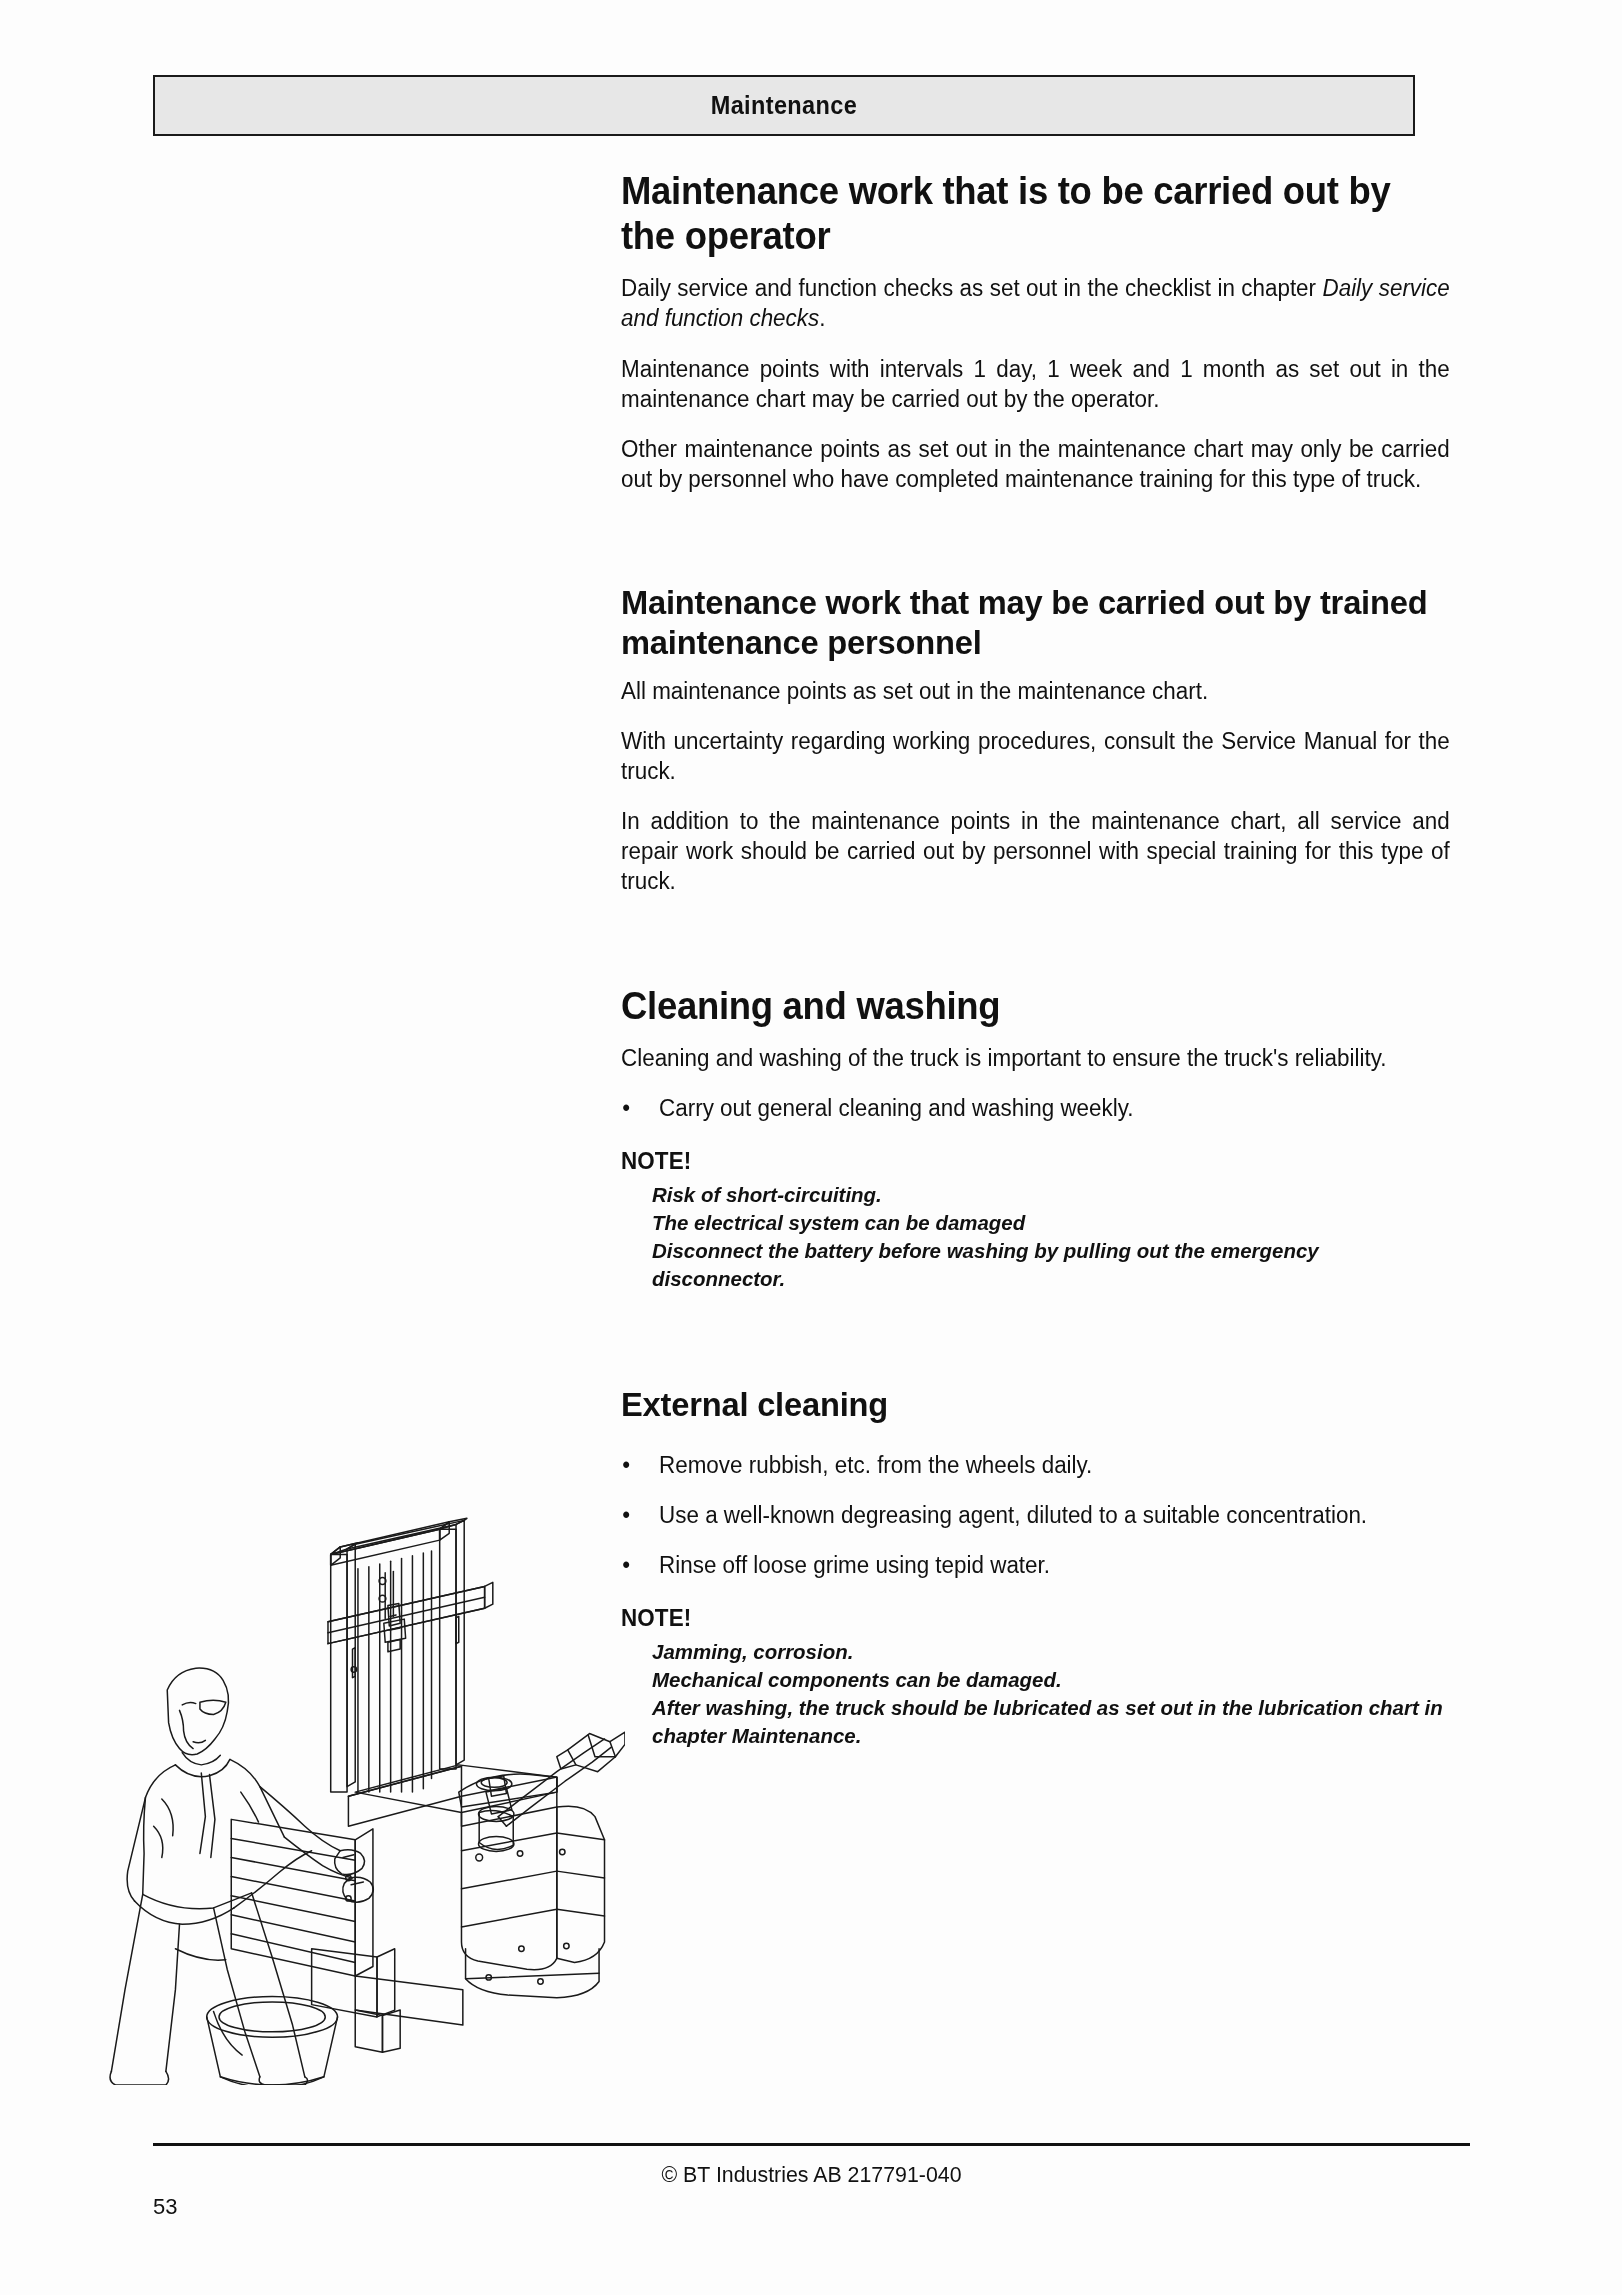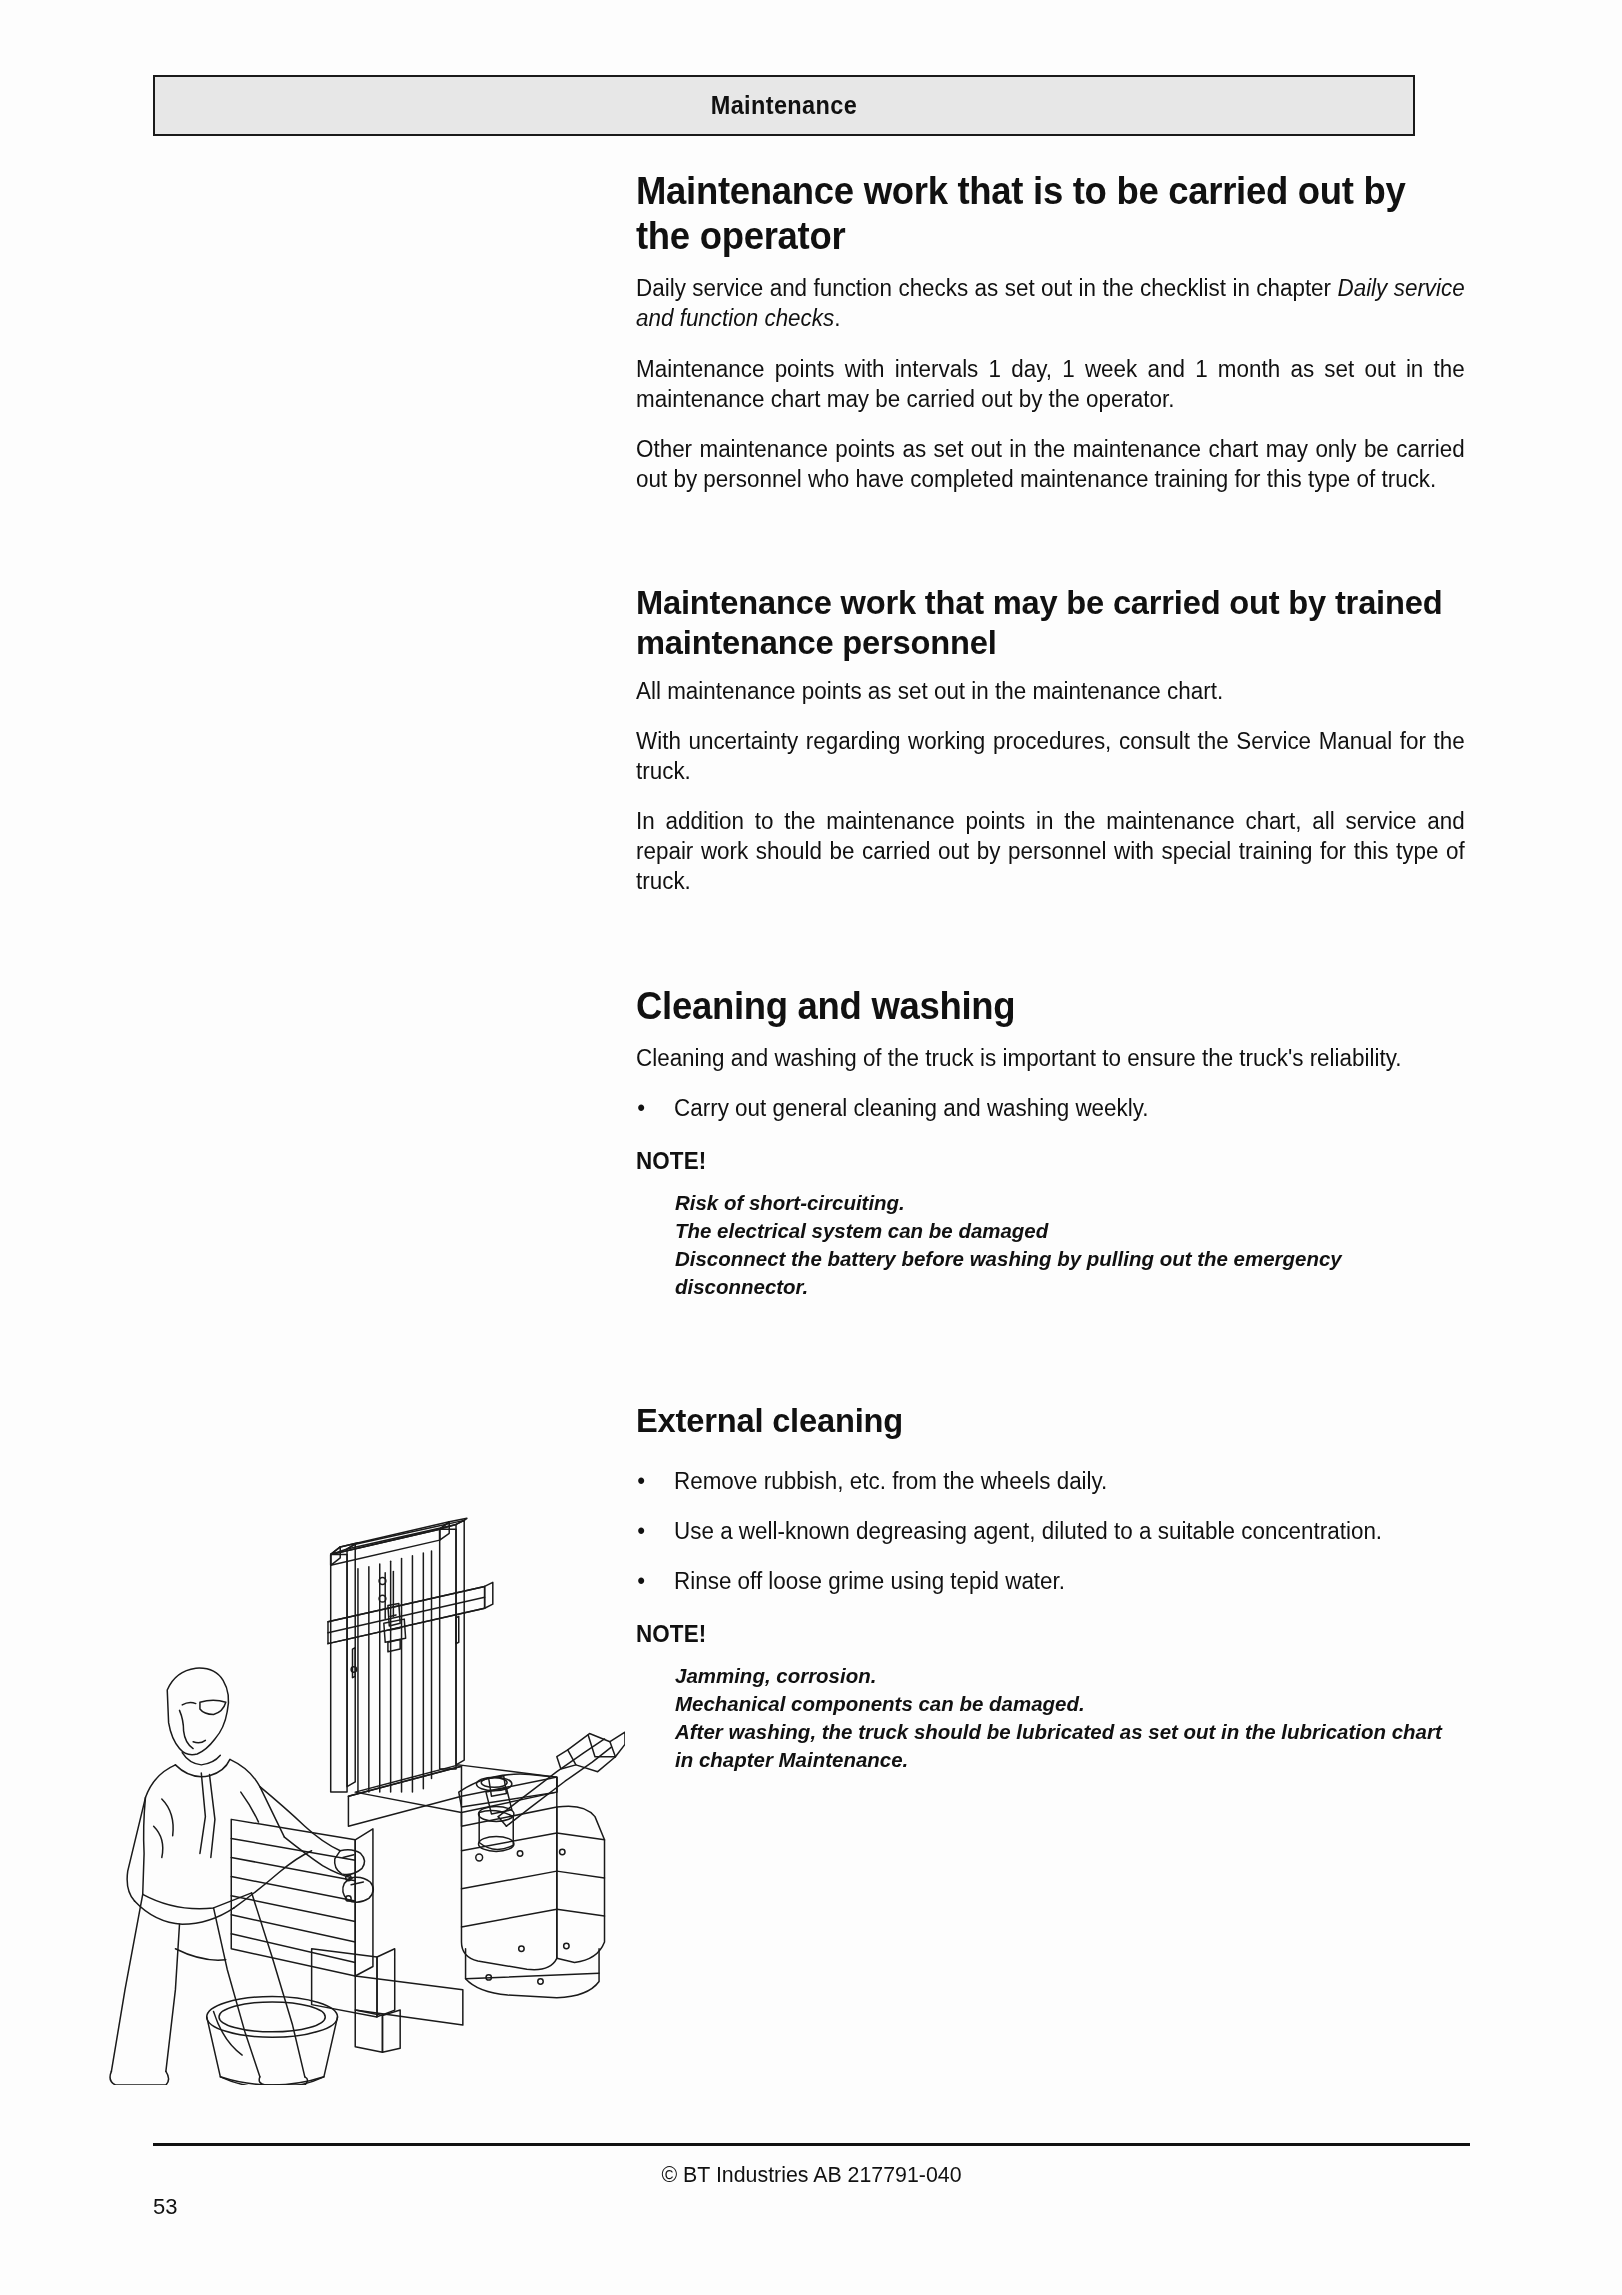--- a/index.html
+++ b/index.html
@@ -43,21 +43,21 @@
     font-size: 25px;
     font-weight: bold;
     letter-spacing: 0.4px;
     color: #111;
     transform: scaleX(0.94);
   }
 
   
   .column {
     position: absolute;
-    left: 636px;
+    left: 621px;
     top: 169px;
     width: 850px;
   }
 
   h1.title-lg {
     font-size: 38px;
     font-weight: bold;
     line-height: 1.19;
     margin: 0 0 15px 0;
     letter-spacing: -0.3px;
@@ -118,21 +118,21 @@
   .note-label {
     font-size: 23px;
     font-weight: bold;
     line-height: 1.30;
     margin: 0 0 2.7px 0;
     letter-spacing: 0.1px;
     transform: scaleX(0.975);
     transform-origin: left top;
   }
   .note-lines {
-    margin: 12px;
+    margin: 4px;
     padding-left: 27px;
   }
   .note-lines .note-line {
     font-size: 21px;
     font-weight: bold;
     font-style: italic;
     line-height: 1.33;
     transform: scaleX(0.975);
     transform-origin: left top;
   }

